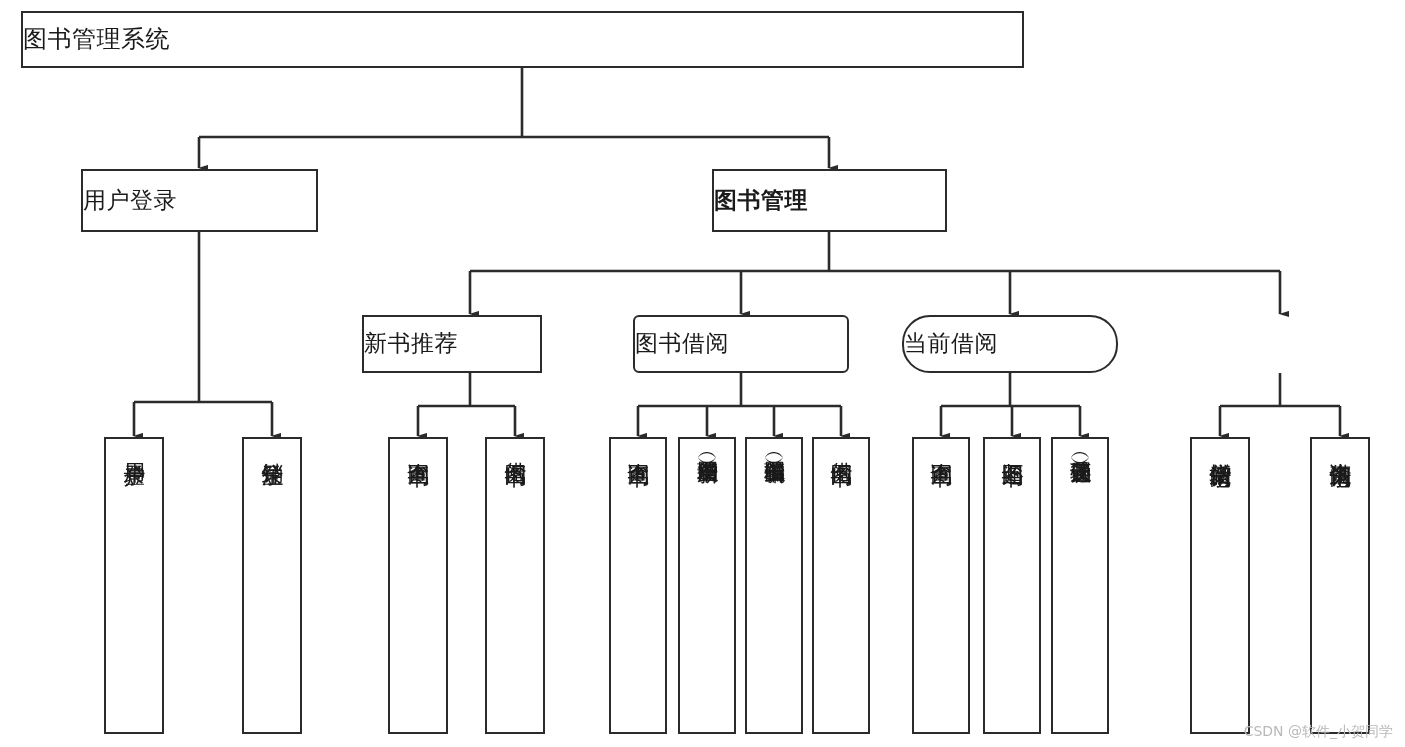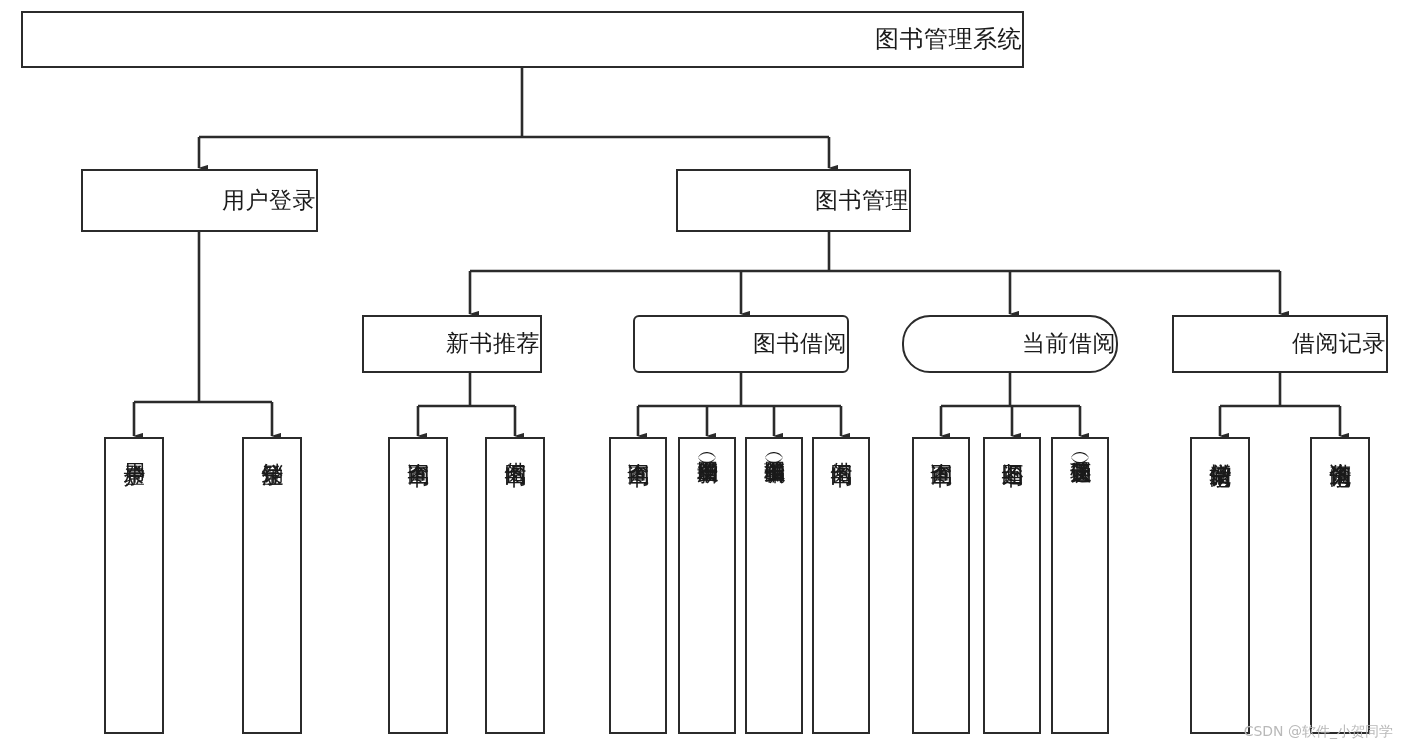--- a/index.html
+++ b/index.html
@@ -26,21 +26,21 @@
     height: 747px;
     pointer-events: none;
   }
   .node {
     position: absolute;
     box-sizing: border-box;
     background: #ffffff;
     border: 2px solid #2b2b2b;
     display: flex;
     align-items: center;
-    justify-content: flex-end;
+    justify-content: flex-start;
     color: #1a1a1a;
     z-index: 2;
   }
   .node .node-label {
     display: block;
     text-align: center;
     line-height: 1.18;
     letter-spacing: 0.5px;
   }
   .node.horizontal .node-label {
@@ -127,39 +127,36 @@
   </svg>
 
   <div class="node root horizontal" style="left: 21px; top: 11px; width: 1003px; height: 57px;">
     <span class="node-label">图书管理系统</span>
   </div>
 
   <div class="node horizontal" style="left: 81px; top: 169px; width: 237px; height: 63px;">
     <span class="node-label">用户登录</span>
   </div>
 
-  <div class="node horizontal" style="left: 676px; top: 169px; width: 235px; height: 63px;">
+  <div class="node horizontal" style="left: 712px; top: 169px; width: 235px; height: 63px; font-weight: bold;">
     <span class="node-label">图书管理</span>
   </div>
 
   <div class="node horizontal" style="left: 362px; top: 315px; width: 180px; height: 58px;">
     <span class="node-label">新书推荐</span>
   </div>
 
   <div class="node horizontal" style="left: 633px; top: 315px; width: 216px; height: 58px; border-radius: 6px;">
     <span class="node-label">图书借阅</span>
   </div>
 
   <div class="node horizontal" style="left: 902px; top: 315px; width: 216px; height: 58px; border-radius: 28px;">
     <span class="node-label">当前借阅</span>
   </div>
 
-  <div class="node horizontal" style="left: 1172px; top: 315px; width: 216px; height: 58px;">
-    <span class="node-label">借阅记录</span>
-  </div>
 
   <div class="node vertical" style="left: 104px; top: 437px; width: 60px; height: 297px;">
     <span class="node-label">用户登录</span>
   </div>
 
   <div class="node vertical" style="left: 242px; top: 437px; width: 60px; height: 297px;">
     <span class="node-label">注销登录</span>
   </div>
 
   <div class="node vertical" style="left: 388px; top: 437px; width: 60px; height: 297px;">

